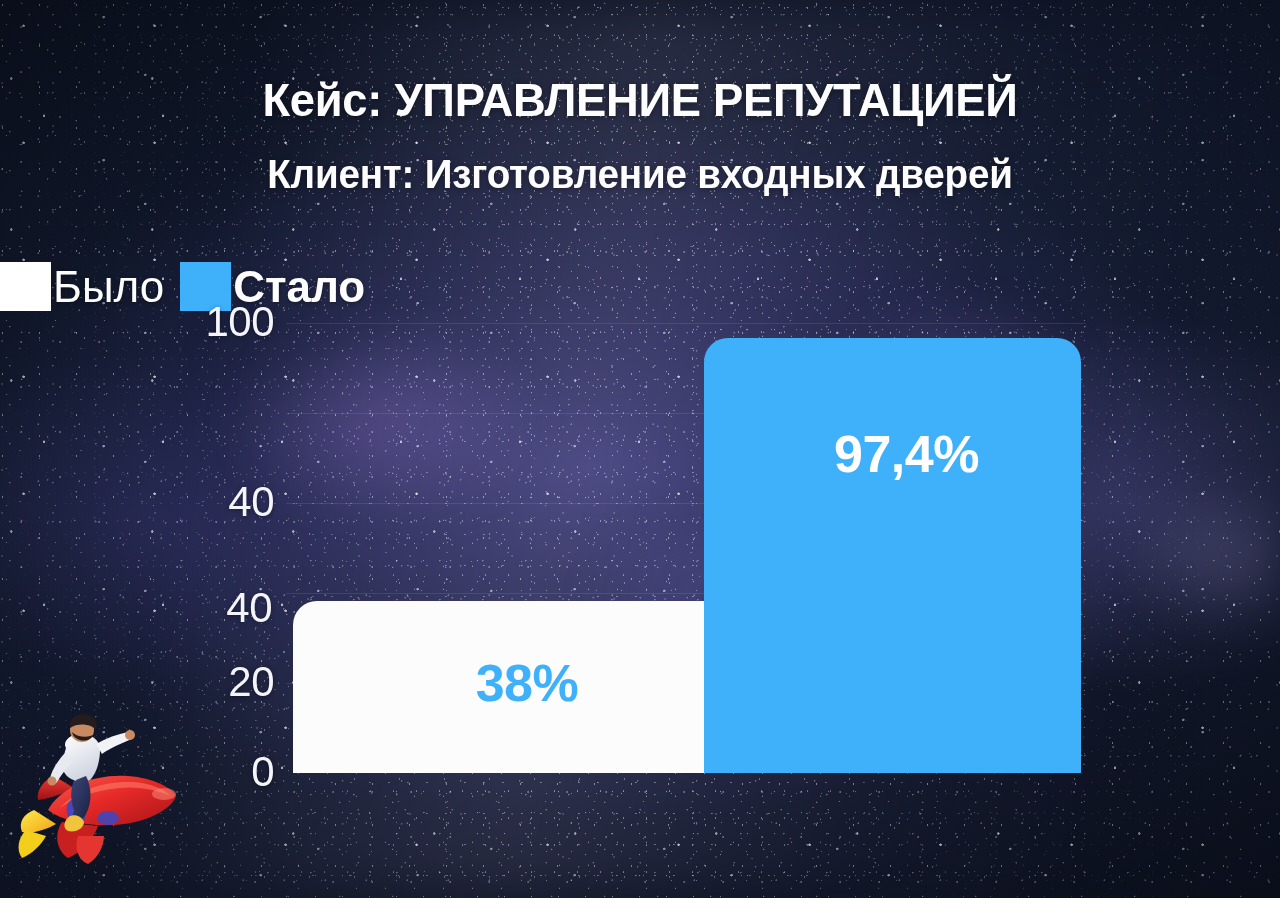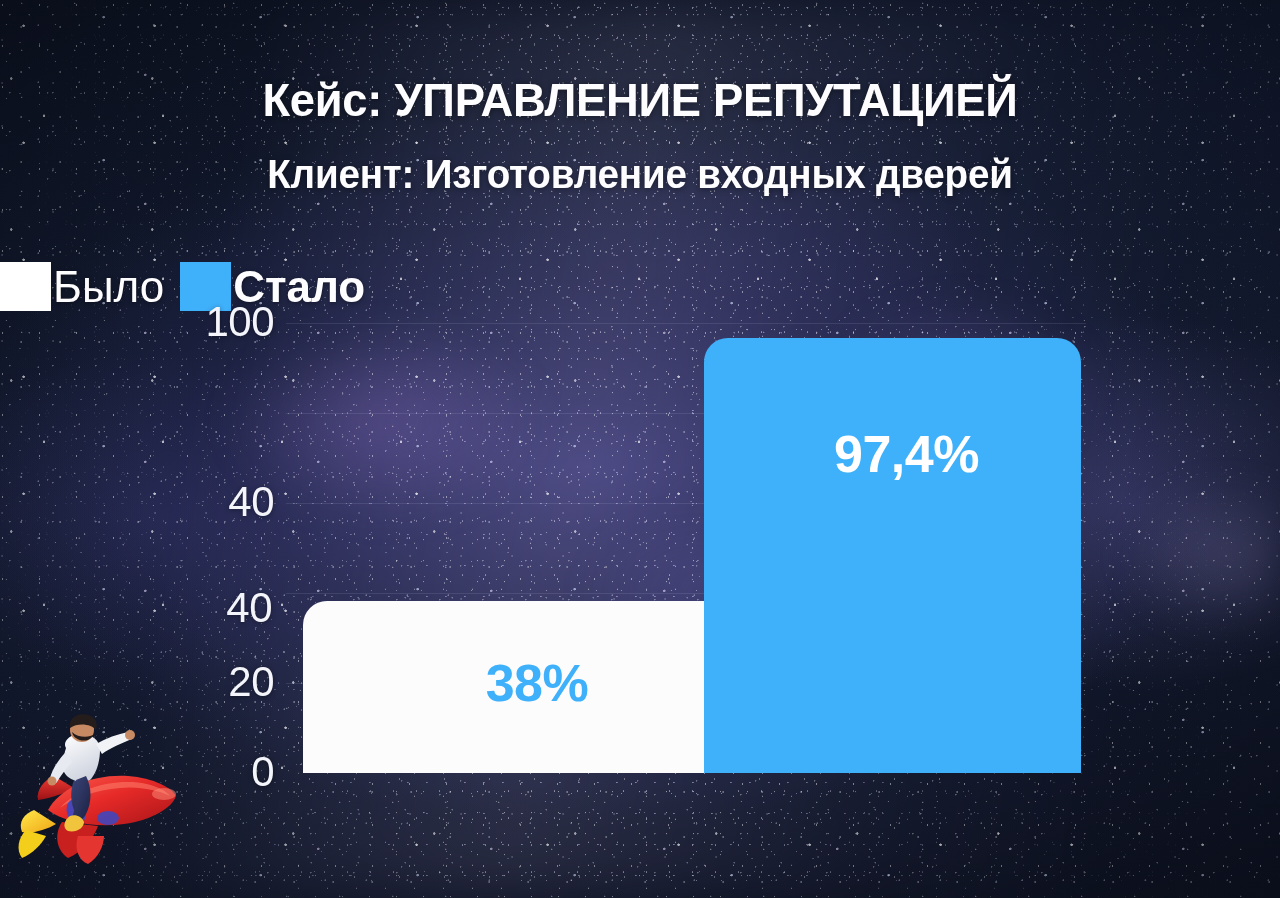--- a/index.html
+++ b/index.html
@@ -212,21 +212,21 @@
     <div class="gridline" style="top:503px;"></div>
     <div class="gridline" style="top:593px;"></div>
     <div class="gridline" style="top:683px;"></div>
 
     <div class="ytick" style="left:154px; top:301px;">100</div>
     <div class="ytick" style="left:154px; top:481px;">40</div>
     <div class="ytick" style="left:152px; top:571px;margin-top:16px;">40</div>
     <div class="ytick" style="left:154px; top:661px;">20</div>
     <div class="ytick" style="left:154px; top:751px;">0</div>
 
-    <div class="bar bar-was" style="left:303px; top:601px; width:437px; height:172px;padding-left:31px;">
+    <div class="bar bar-was" style="left:293px; top:601px; width:437px; height:172px;padding-left:31px;">
       <span class="bar-value value-was">38%</span>
     </div>
 
     <div class="bar bar-now" style="left:704px; top:338px; width:377px; height:435px;padding-left:28px;">
       <span class="bar-value value-now">97,4%</span>
     </div>
   </div>
 
   <div class="rocket-wrap">
     <svg viewBox="0 0 190 172" xmlns="http://www.w3.org/2000/svg" aria-hidden="true">

